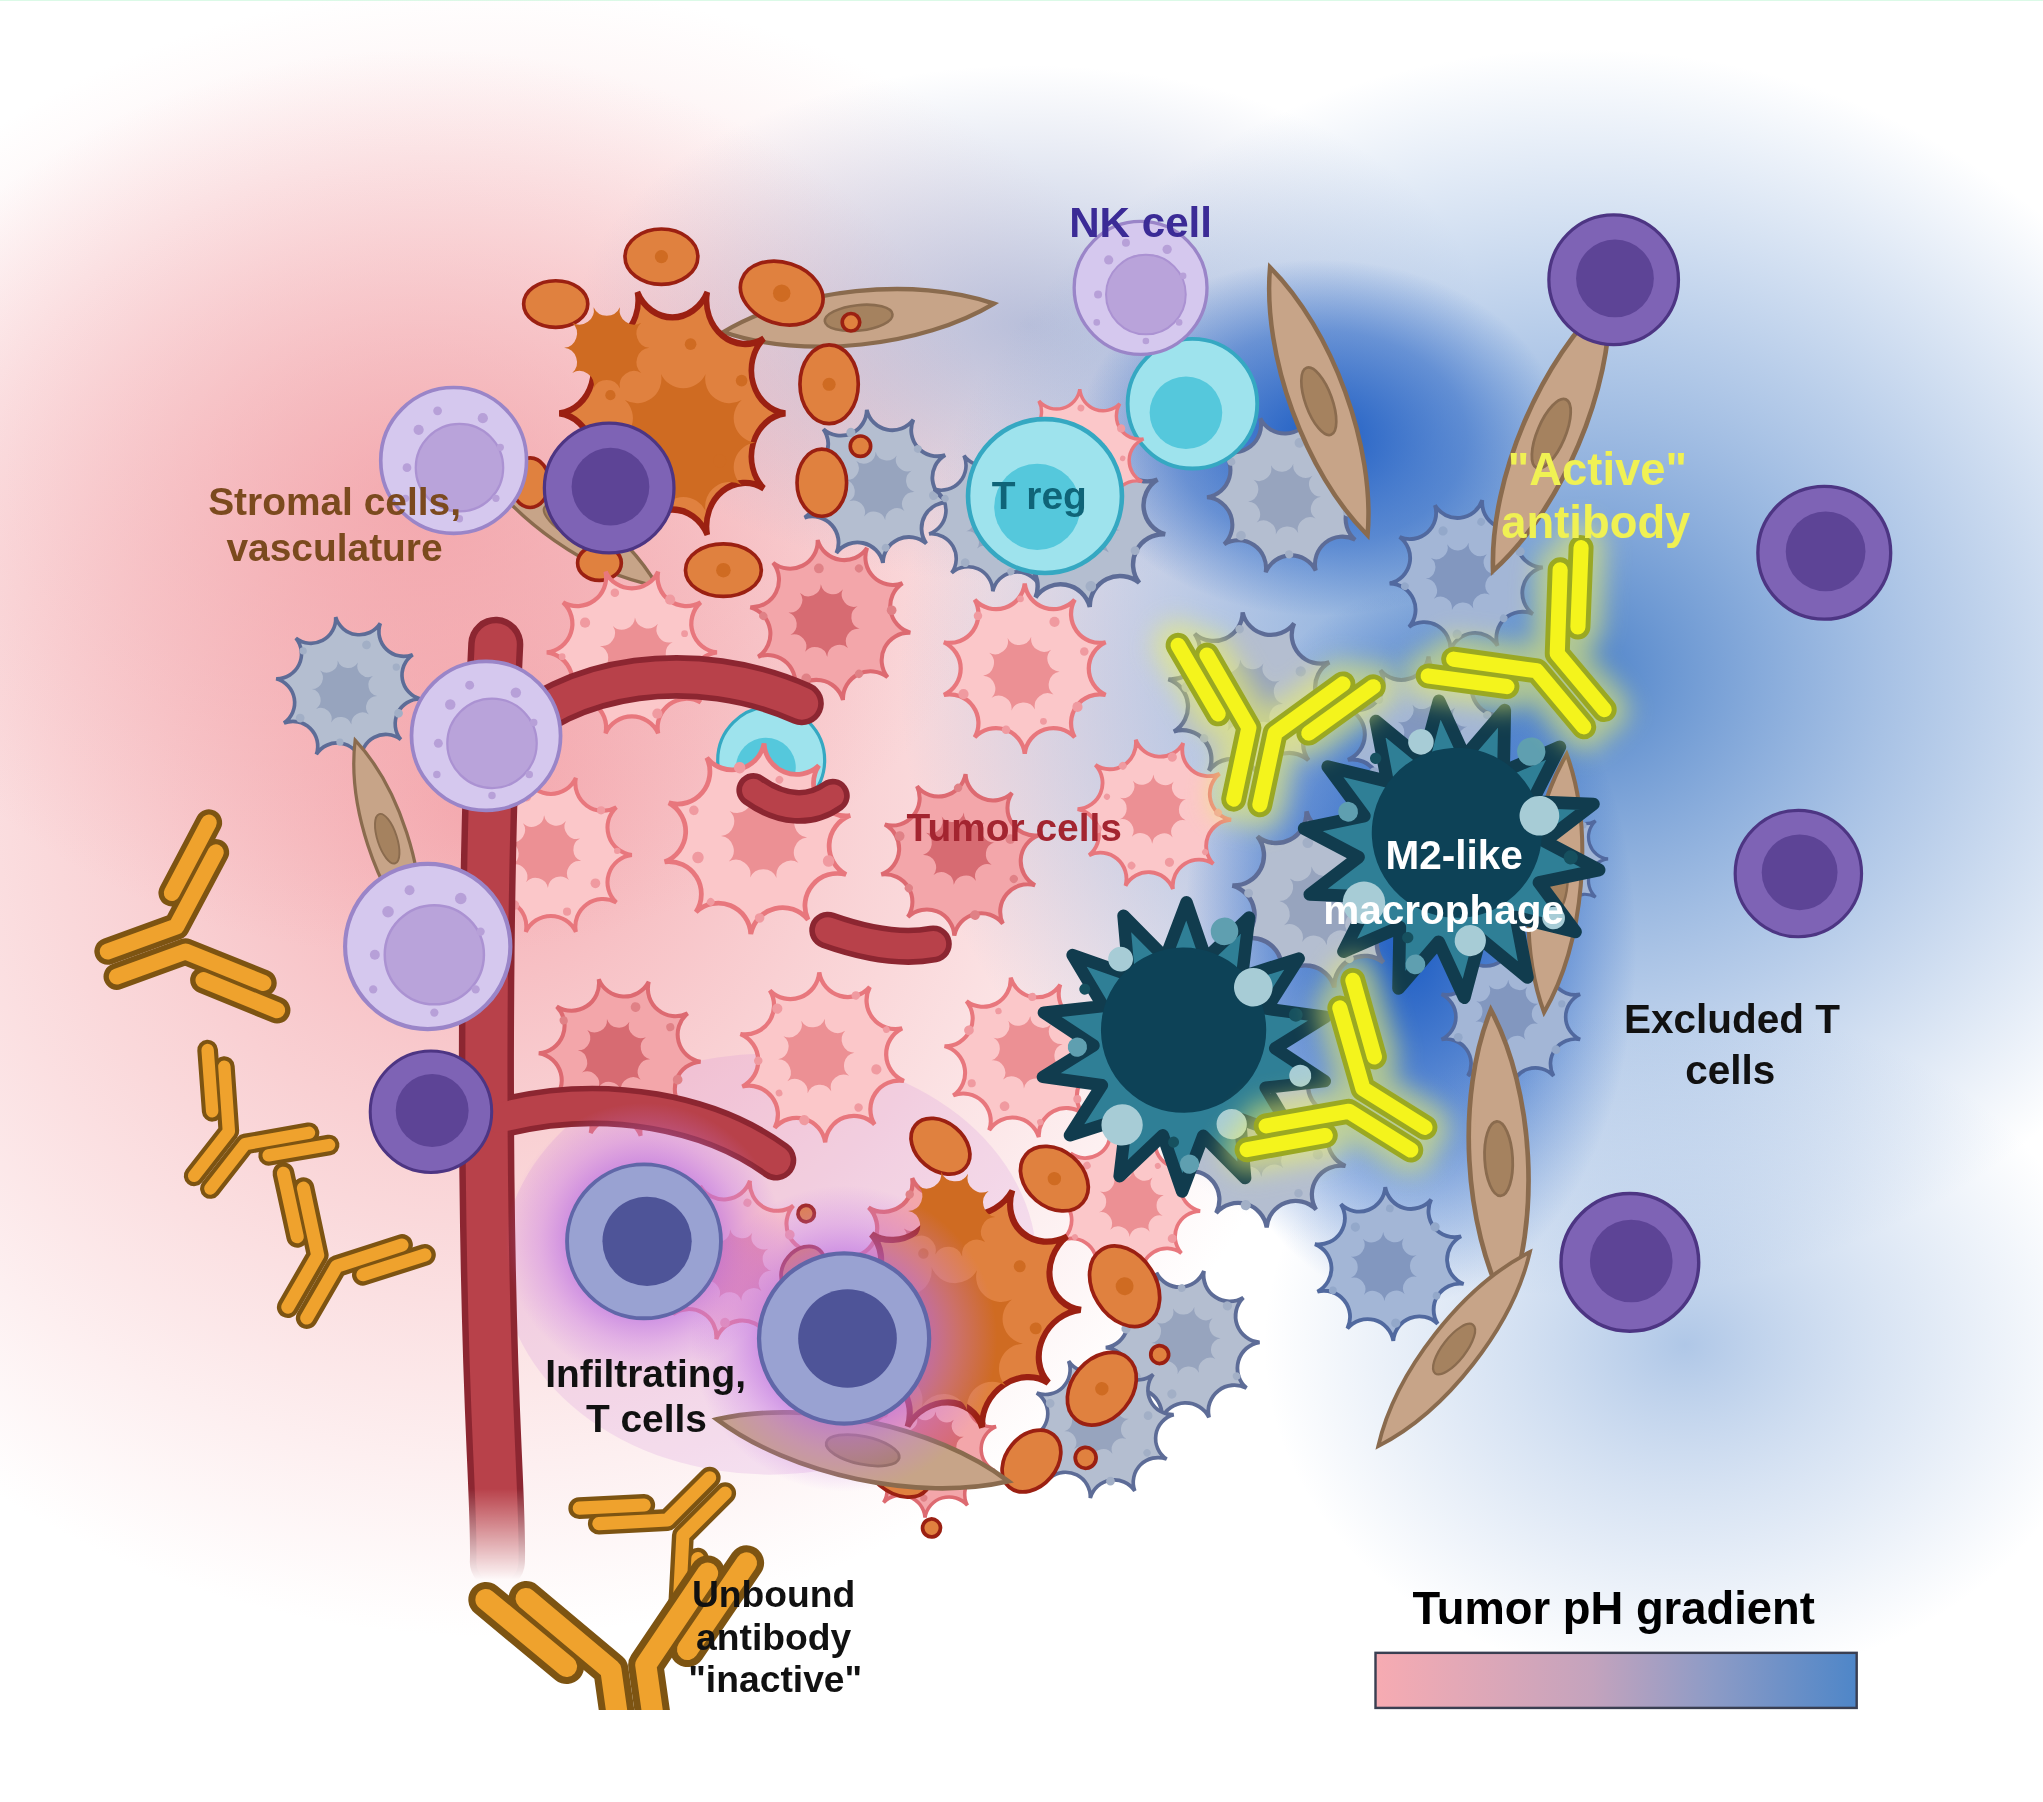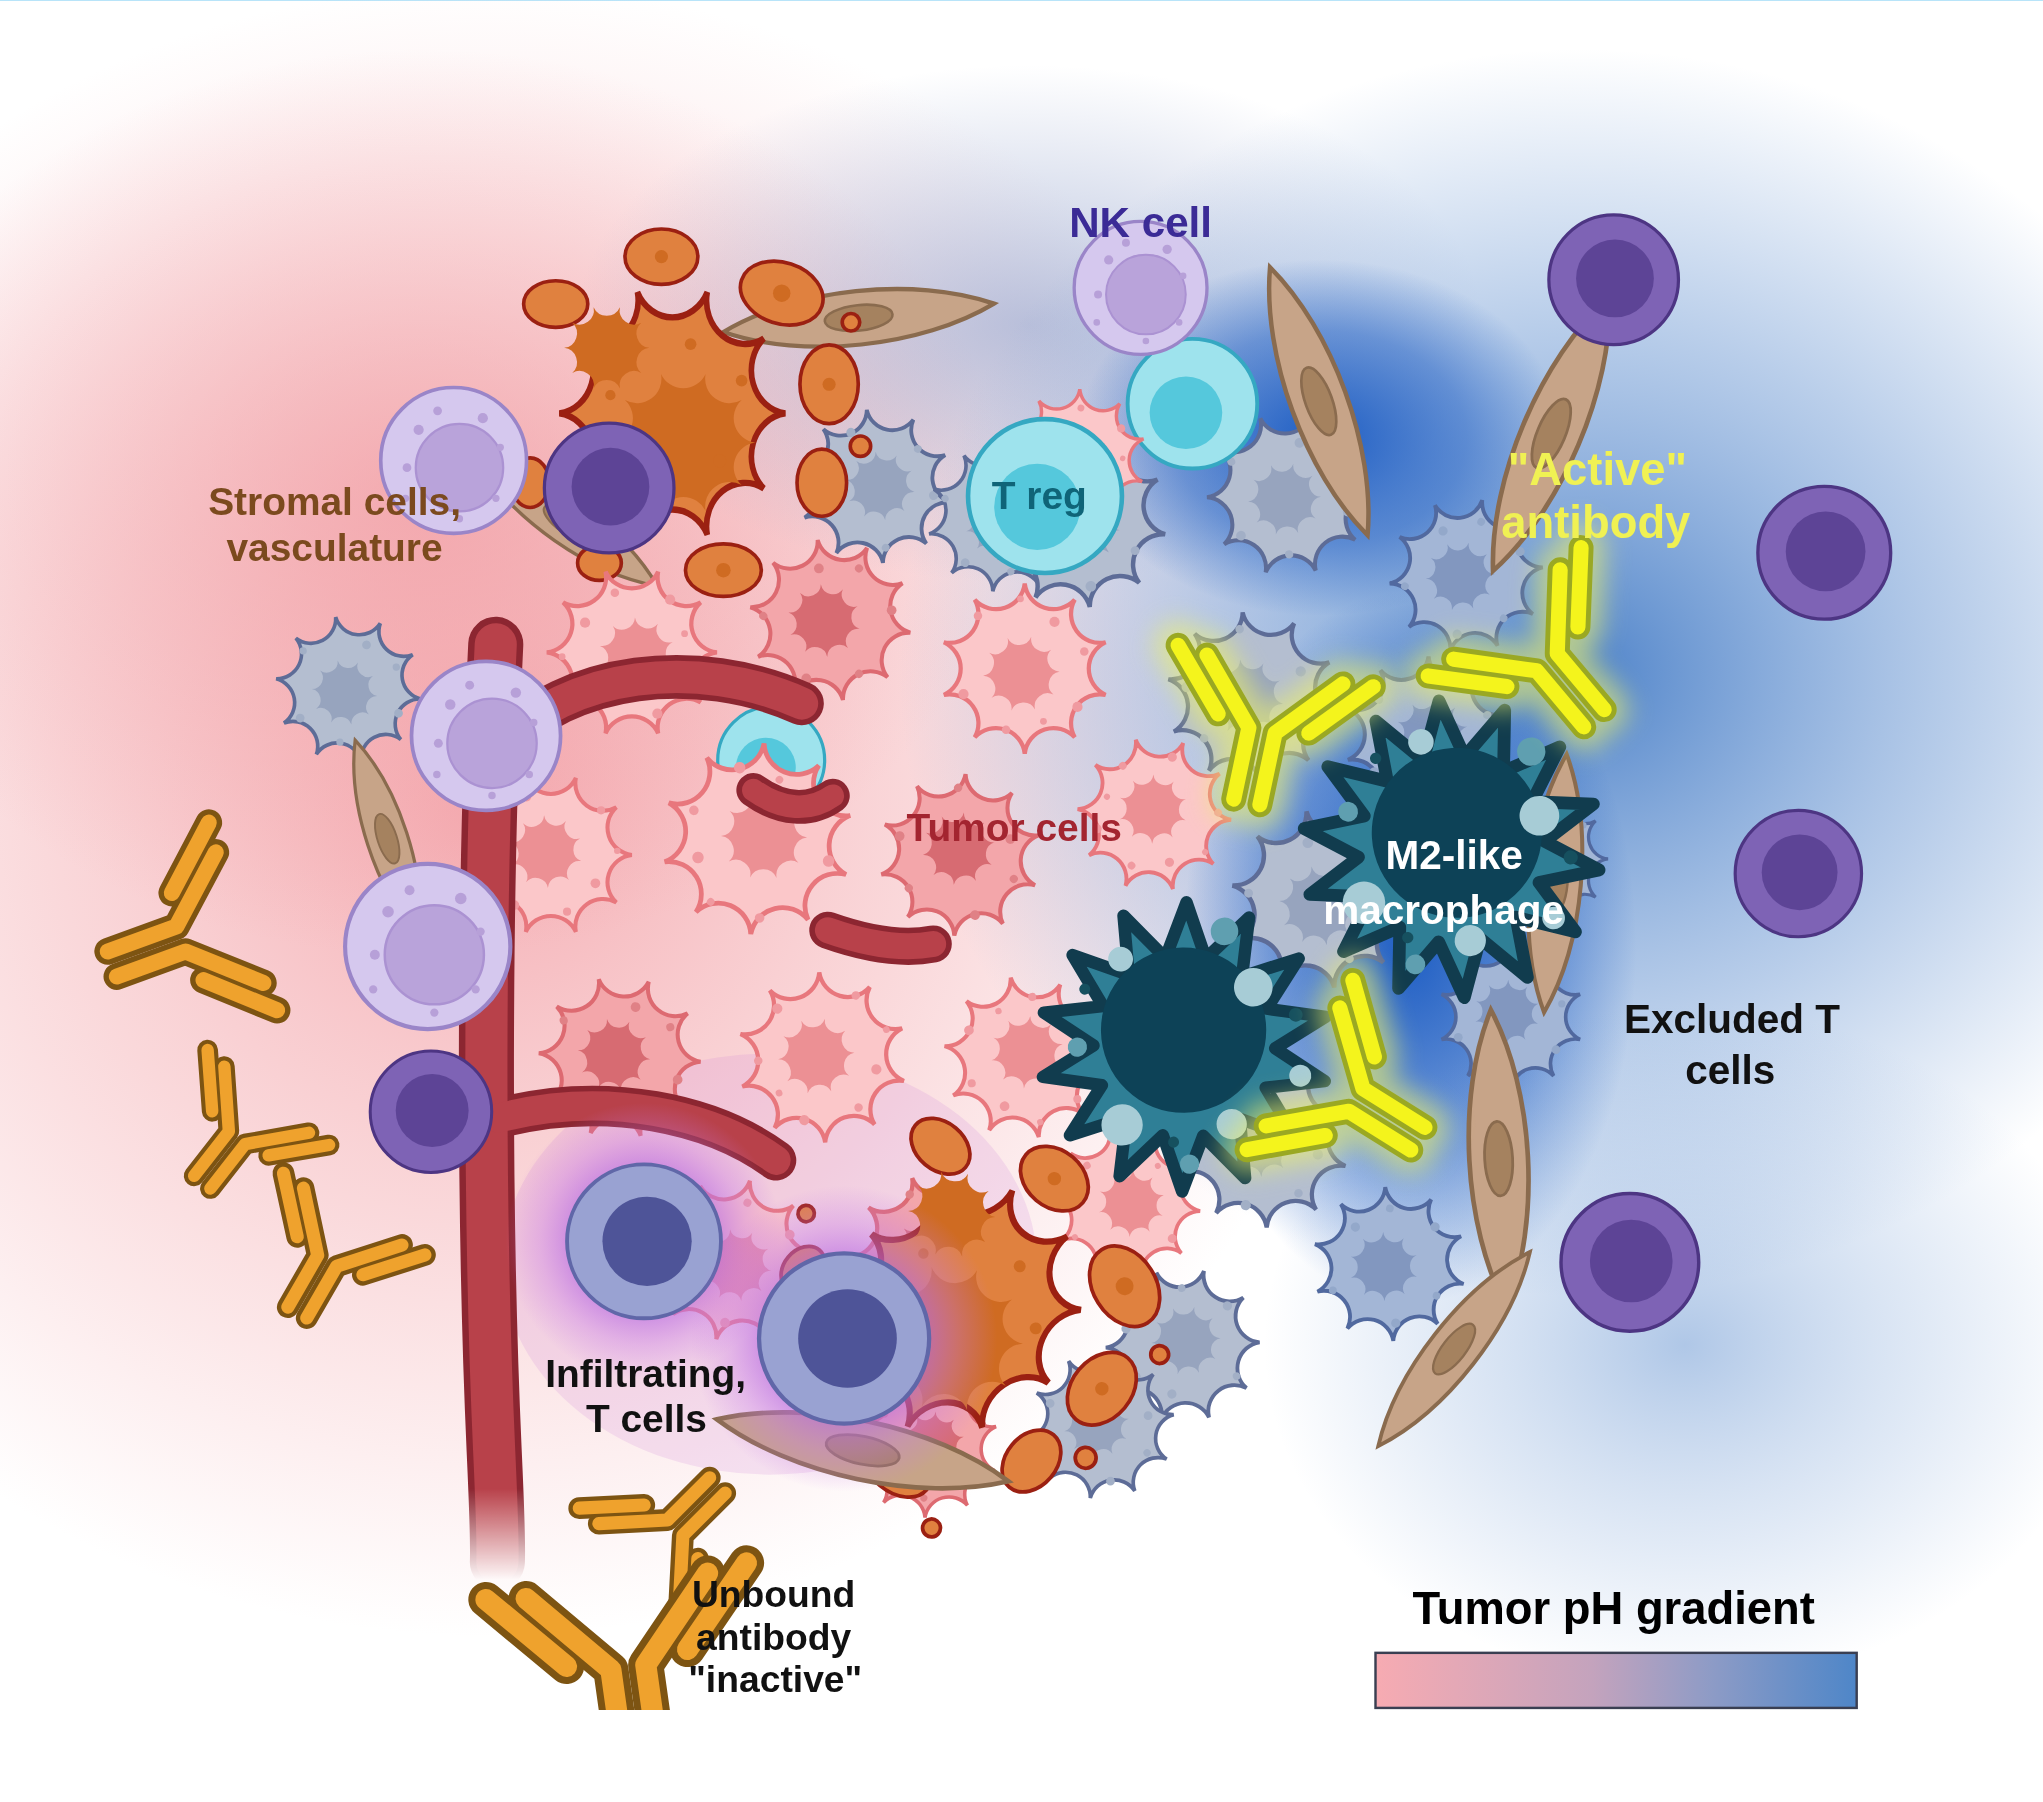--- a/index.html
+++ b/index.html
@@ -1,16 +1,16 @@
 <!DOCTYPE html>
 <html style="font-size:13px"><head>
 <meta charset="utf-8">
 <style>
   html,body{margin:0;padding:0;background:#ffffff;}
-  .stage{position:relative;width:2043px;height:1710px;overflow:hidden;background:#0ea5e9;}
+  .stage{position:relative;width:2043px;height:1710px;overflow:hidden;background:#86efac;}
   svg{display:block;}
   text{font-family:"Liberation Sans","DejaVu Sans",sans-serif;font-weight:bold;}
 </style>
 </head>
 <body>
 
 <div class="stage">
 <svg viewBox="0 0 2522 2225" width="2043" height="1803">
   <defs>
 

